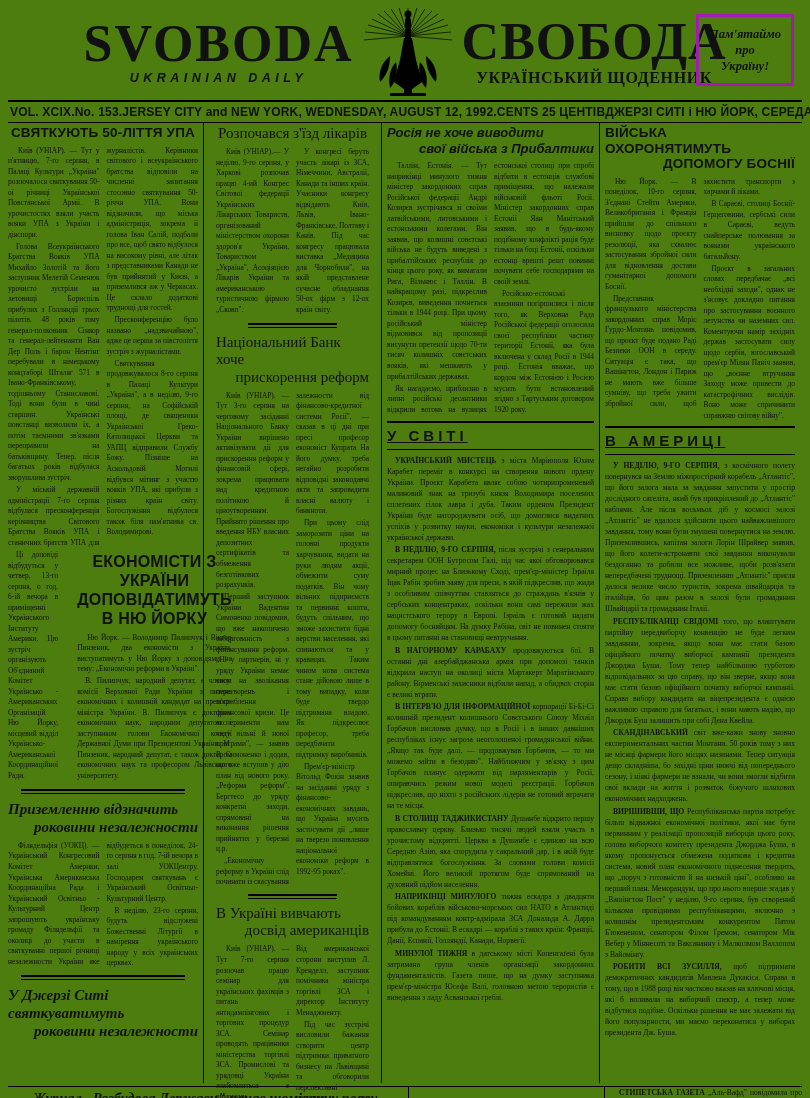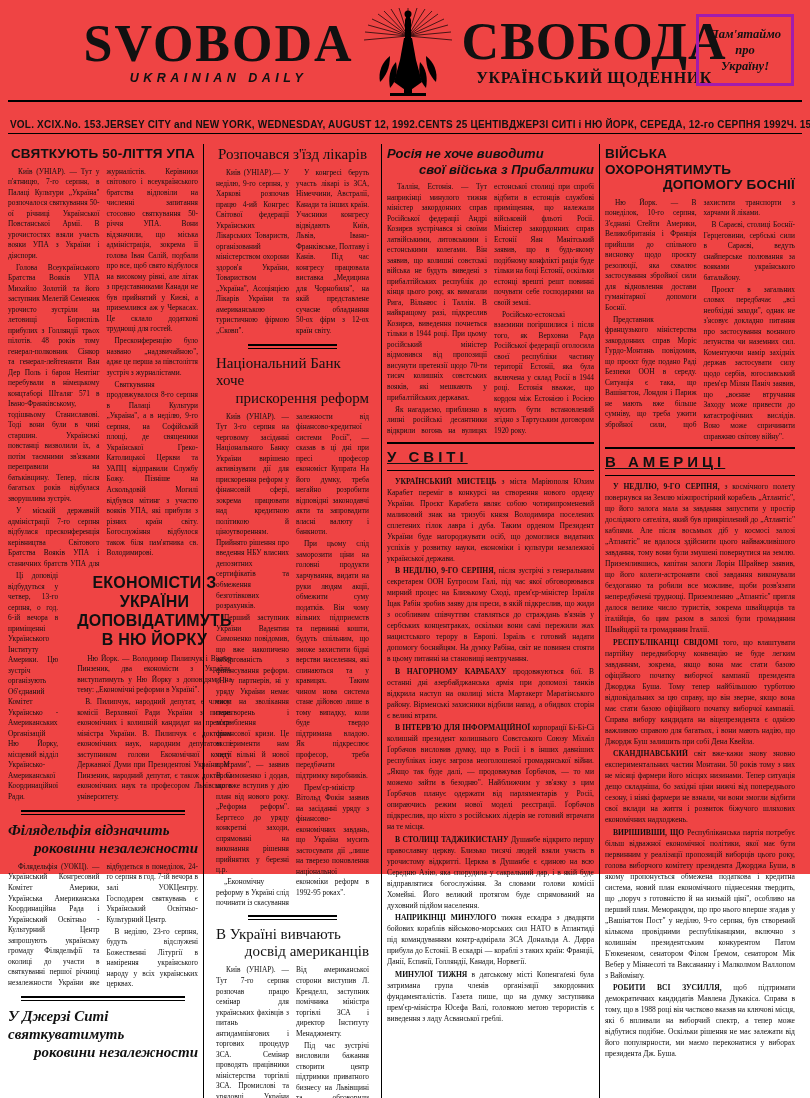--- a/index.html
+++ b/index.html
@@ -10,25 +10,25 @@
   body {
     width: 810px;
     height: 1098px;
     font-family: "Liberation Serif", "DejaVu Serif", serif;
     color: #111111;
     overflow: hidden;
     position: relative;
   }
   .page {
     width: 810px;
-    height: 874px;
+    height: 1098px;
     position: relative;
     box-sizing: border-box;
     padding: 0 8px;
-    background: #ef4444;
+    background: #4d7c0f;
   }
 
   
   .masthead {
     position: relative;
     height: 92px;
     display: flex;
     align-items: center;
     justify-content: center;
     padding-top: 6px;
@@ -93,33 +93,33 @@
     margin: 2px 0 0 0;
   }
   .rule-thin {
     border-top: 1px solid #000;
     margin: 0;
   }
   .dateline {
     display: flex;
     align-items: center;
     font-family: "Liberation Sans", sans-serif;
-    font-size: 10px;
+    font-size: 12px;
     font-weight: bold;
     letter-spacing: 0.2px;
-    padding: 17px 2px 3px 2px;
+    padding: 3px 2px 3px 2px;
     white-space: nowrap;
   }
   .dl-a { flex: 0 0 auto; }
   .dl-sp { flex: 1 1 auto; }
 
   
   .content {
     display: flex;
-    margin-top: 10px;
+    margin-top: 0;
     height: 960px;
     align-items: stretch;
   }
   .colblock {
     box-sizing: border-box;
   }
   .vline { border-left: 1px solid #000; }
 
   .zone1 { width: 195px; padding-right: 5px; }
   .zone2 { width: 178px; padding: 0 12px; }
@@ -331,21 +331,21 @@
             <p class="bt lead">Ню Йорк. — Володимир Пилипчук і Віктор Пинзеник, два економісти з України, виступатимуть у Ню Йорку з доповідями на тему: „Економічні реформи в Україні".</p>
             <p class="bt">В. Пилипчук, народний депутат, є членом комісії Верховної Ради України з питань економічних і колишній кандидат на прем'єр-міністра України. В. Пилипчук є доктором економічних наук, народним депутатом і заступником голови Економічної колегії Державної Думи при Президентові України. М. Пинзеник, народний депутат, є також доктором економічних наук та професором Львівського університету.</p>
           </article>
         </div>
       </div>
 
       <div class="sep sep-wide"></div>
 
       <article>
         <h2 class="hl-ital">
-          <span class="hl-l1">Філядельфія відзначить</span>
+          <span class="hl-l1">Приземленню відзначить</span>
           <span class="hl-l2">роковини незалежности</span>
         </h2>
         <div class="twocol">
           <p class="bt lead">Філядельфія (УОКЦ). — Український Конгресовий Комітет Америки, Українська Американська Координаційна Рада і Український Освітньо - Культурний Центр запрошують українську громаду Філядельфії та околиці до участи в святкуванні першої річниці незалежности України яке відбудеться в понеділок, 24-го серпня в год. 7-ій вечора в залі УОКЦентру. Господарем святкувань є Український Освітньо-Культурний Центр.</p>
           <p class="bt">В неділю, 23-го серпня, будуть відслужені Божественні Літургії в намірення українського народу у всіх українських церквах.</p>
         </div>
       </article>
 
       <div class="sep sep-wide"></div>
 

